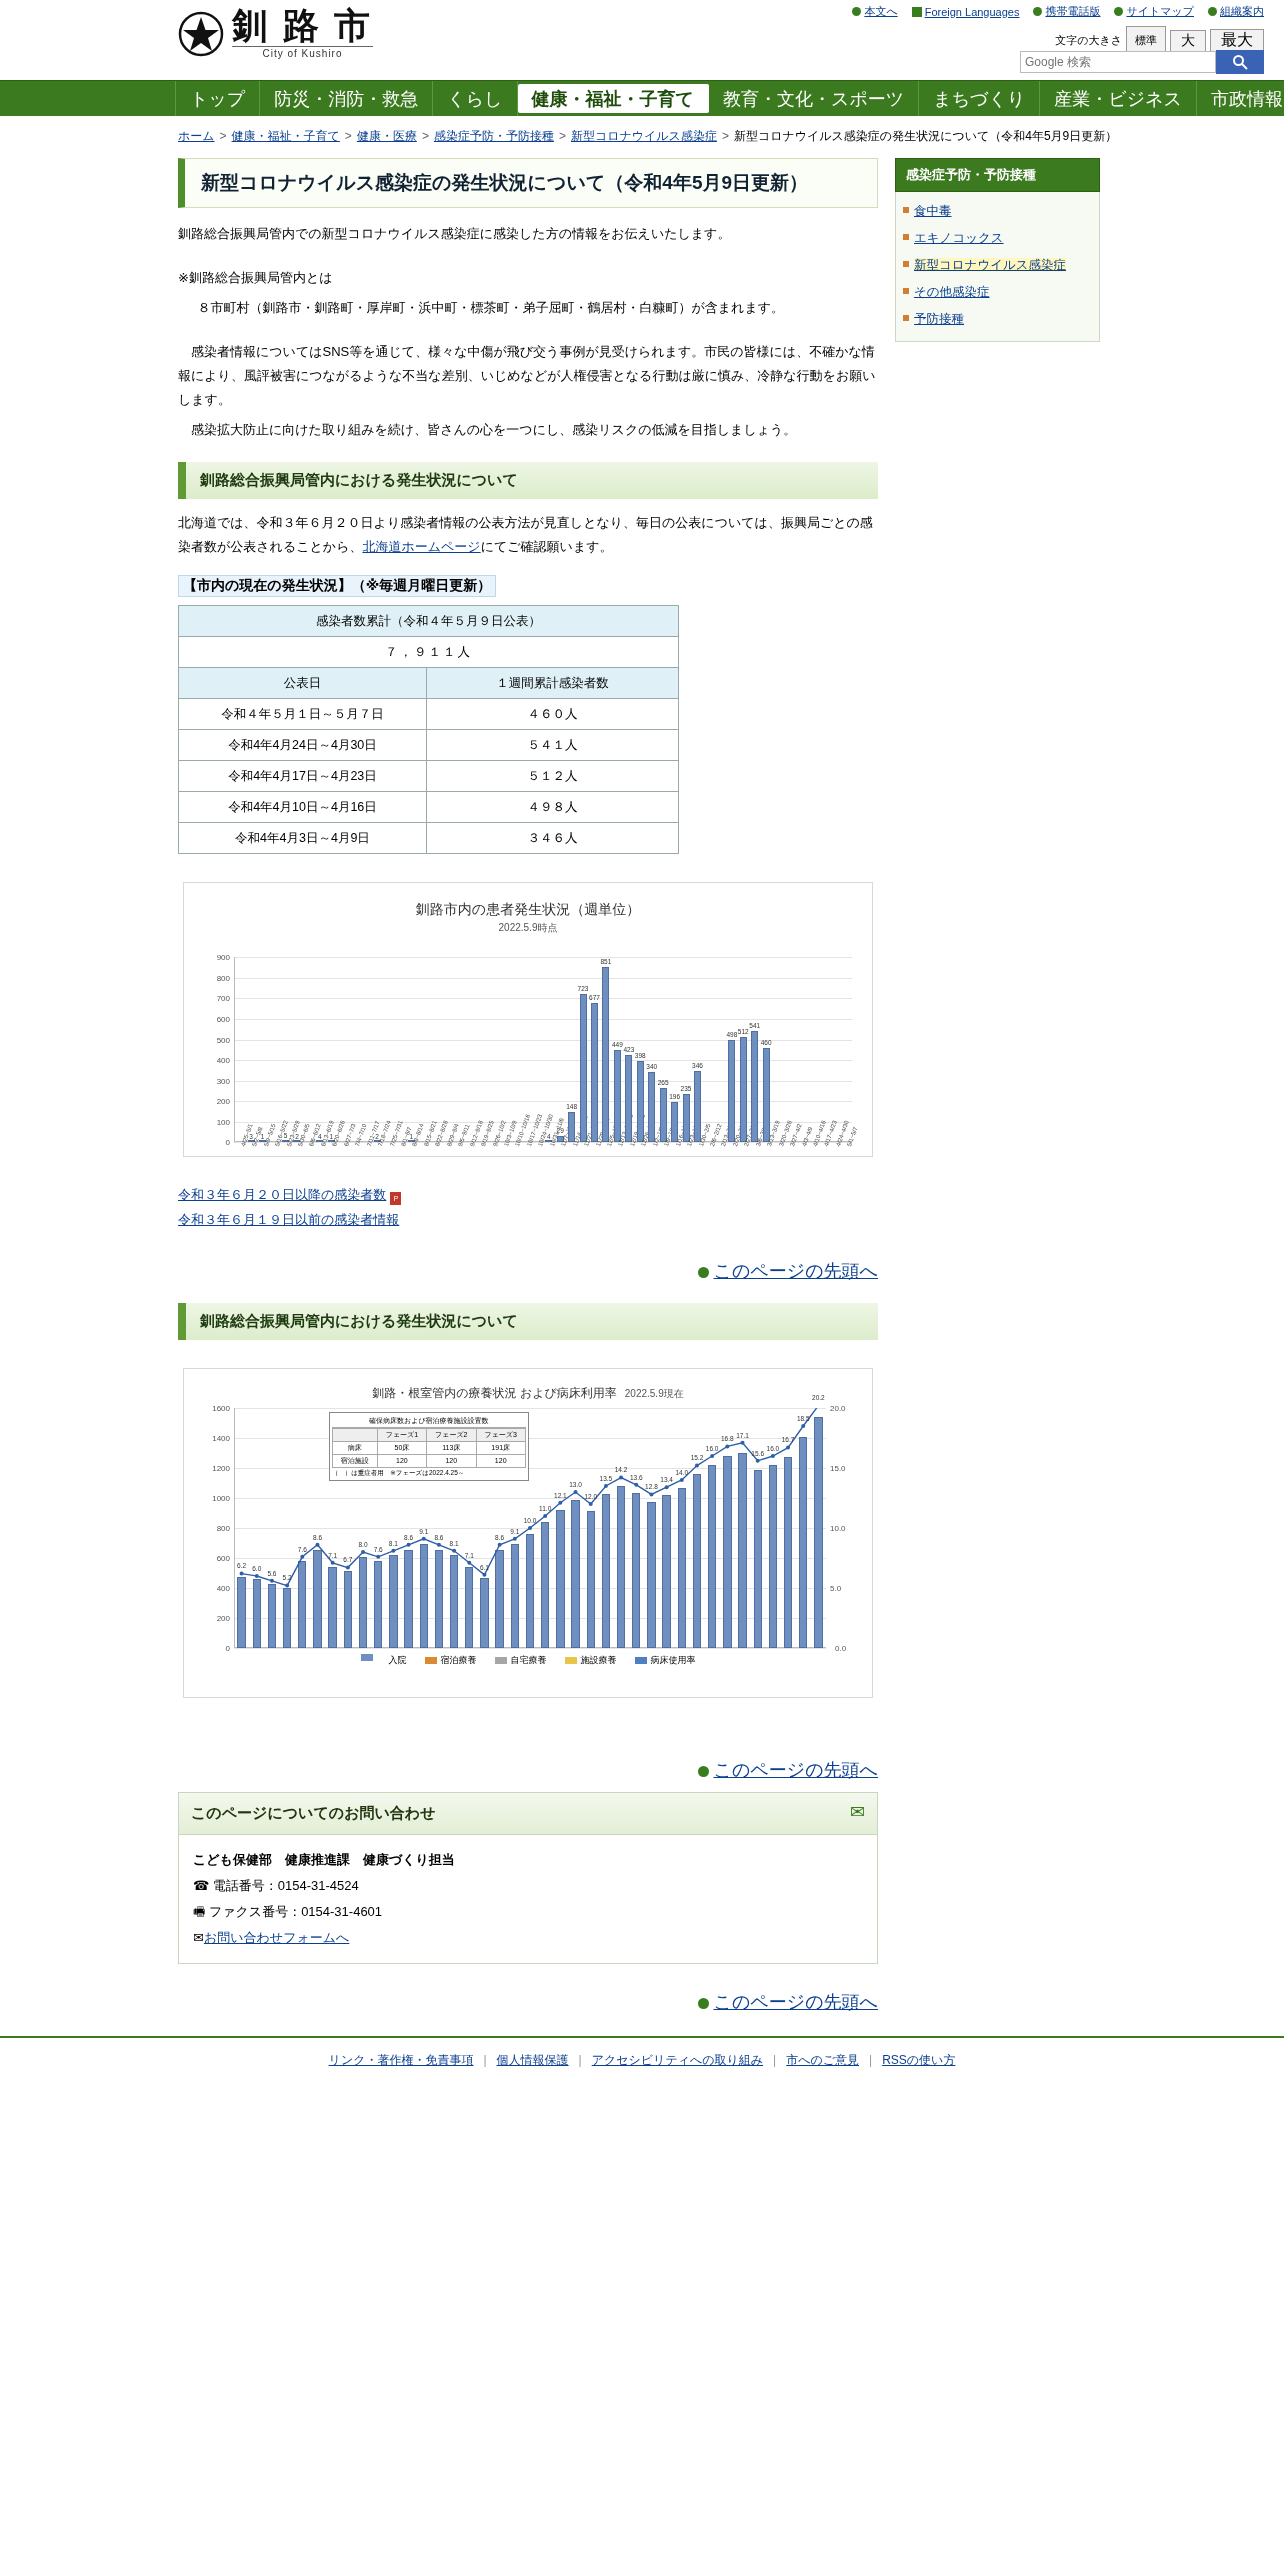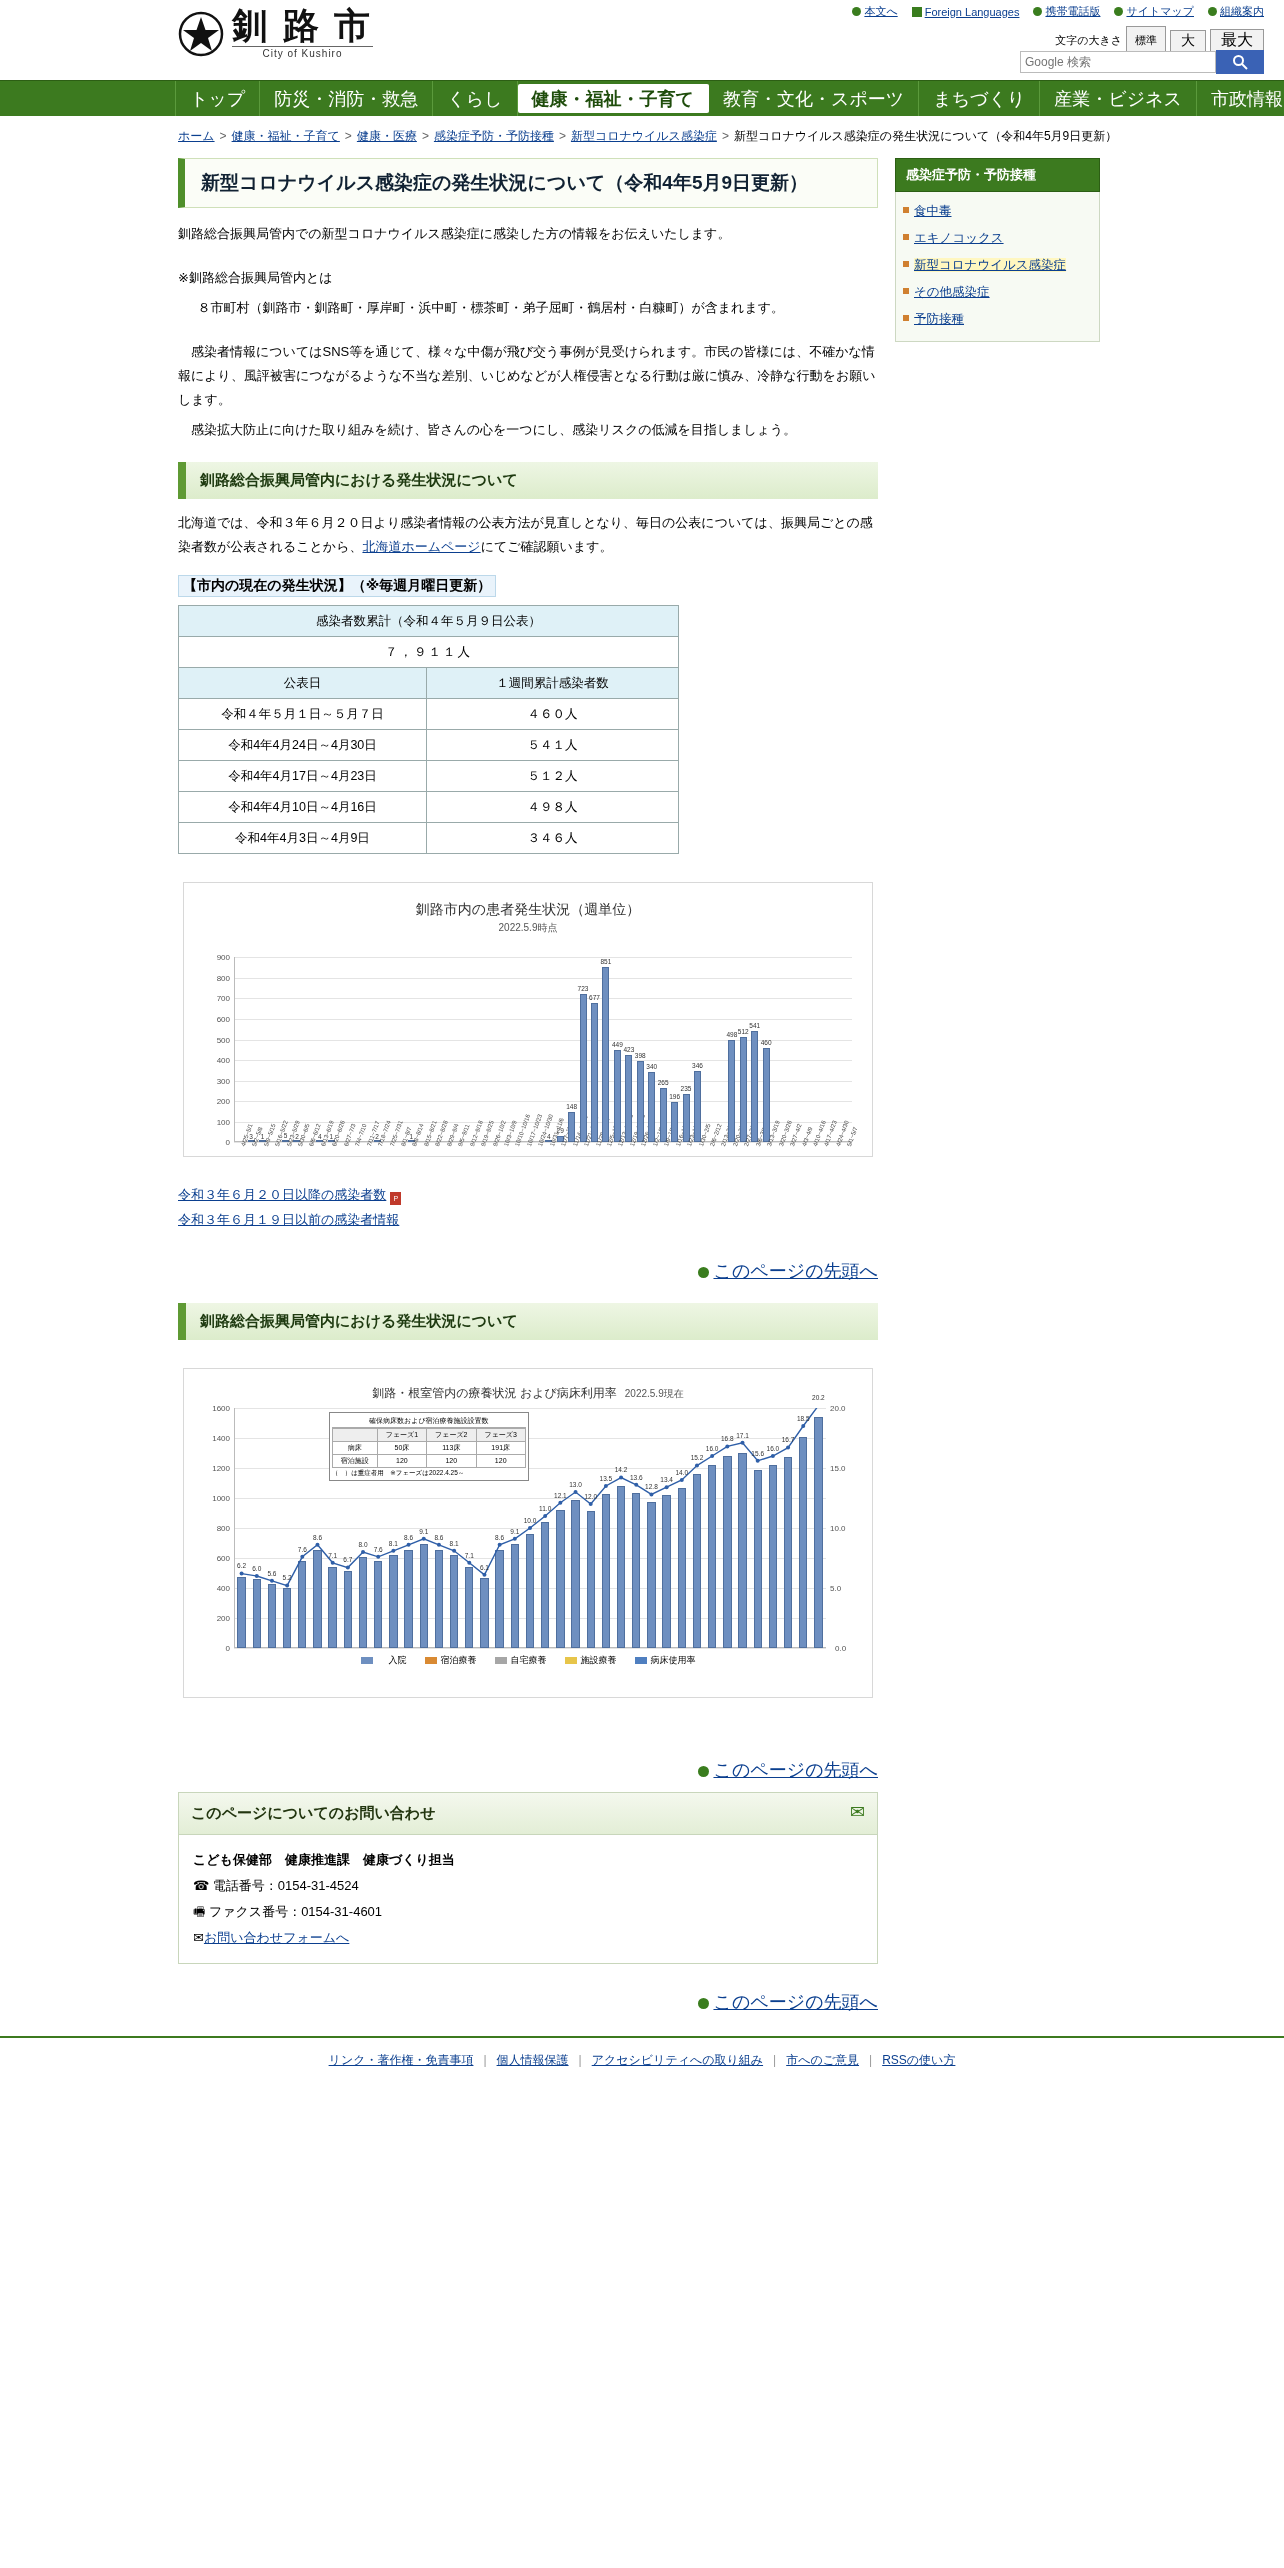--- a/index.html
+++ b/index.html
@@ -611,21 +611,21 @@
                     <td style="border:1px solid #aaa;padding:1px 8px;text-align:center;">120</td>
                     <td style="border:1px solid #aaa;padding:1px 8px;text-align:center;">120</td>
                     <td style="border:1px solid #aaa;padding:1px 8px;text-align:center;">120</td>
                   </tr>
                 </tbody>
               </table>
               <div style="font-size:6.5px;padding-top:1px;">（　）は重症者用　※フェーズは2022.4.25～</div>
             </div>
           </div>
         <div id="legend2" style="display:flex;justify-content:center;gap:18px;font-size:9px;margin-top:6px;">
-            <div style="display: flex; align-items: center; gap: 16px;">
+            <div style="display: flex; align-items: flex-start; gap: 16px;">
               <span style="display: inline-block; width: 12px; height: 7px; background: rgb(110, 143, 192);"></span>
               <span>入院</span>
             </div>
             <div style="display: flex; align-items: center; gap: 4px;">
               <span style="display: inline-block; width: 12px; height: 7px; background: rgb(217, 138, 51);"></span>
               <span>宿泊療養</span>
             </div>
             <div style="display: flex; align-items: center; gap: 4px;">
               <span style="display: inline-block; width: 12px; height: 7px; background: rgb(166, 166, 166);"></span>
               <span>自宅療養</span>

